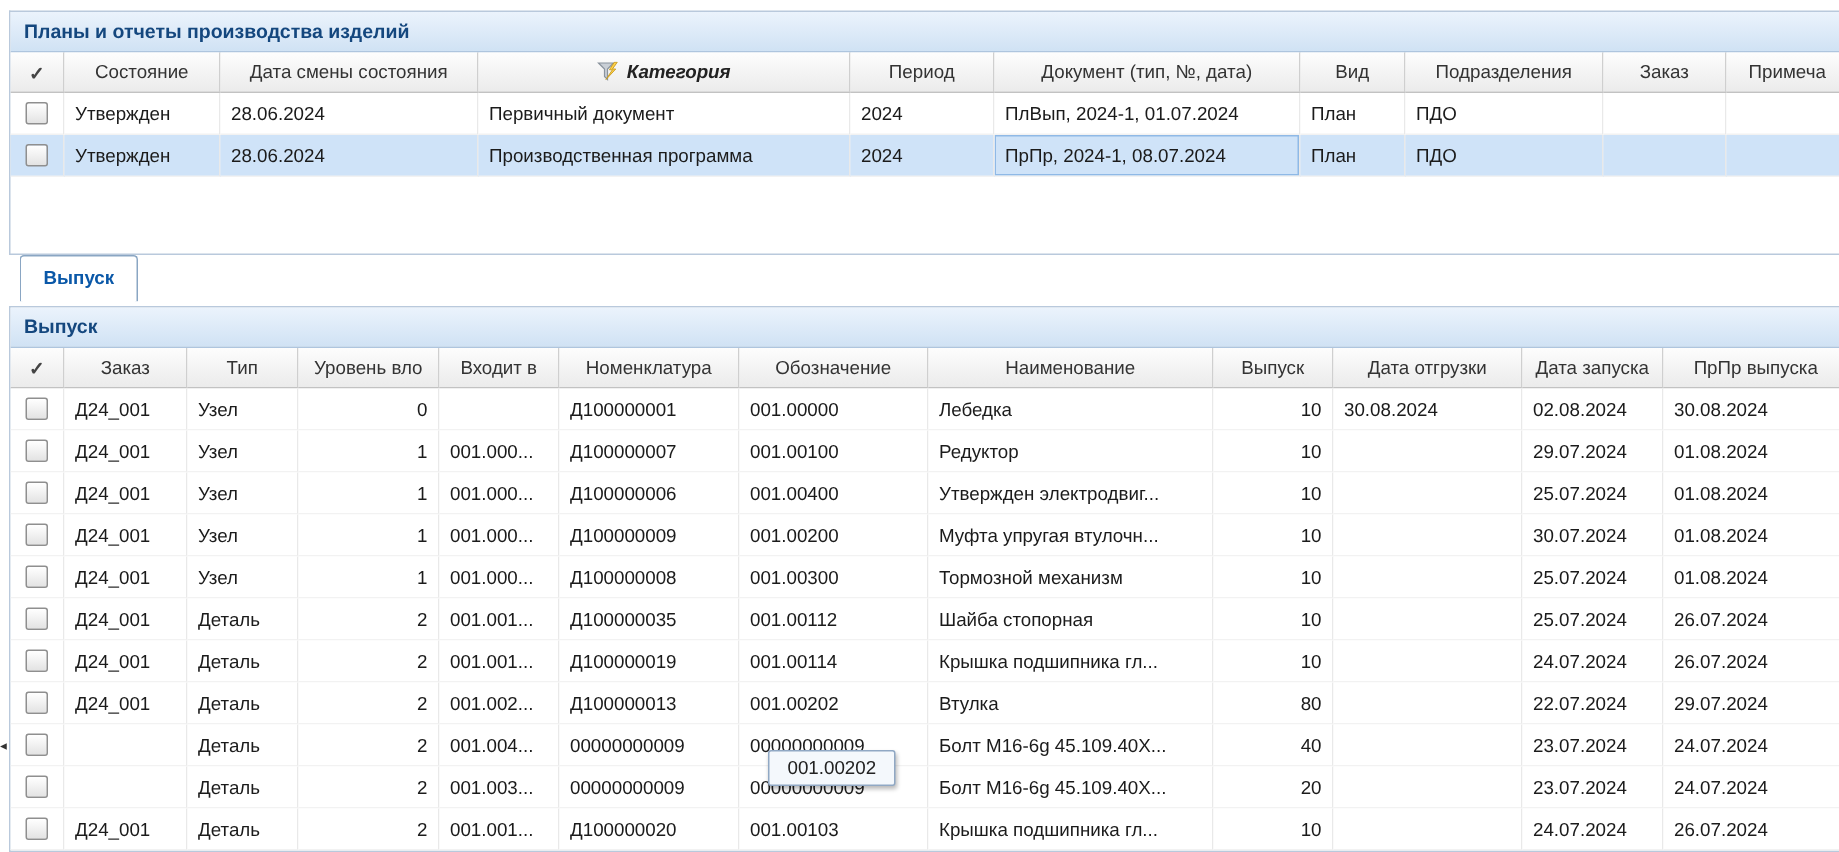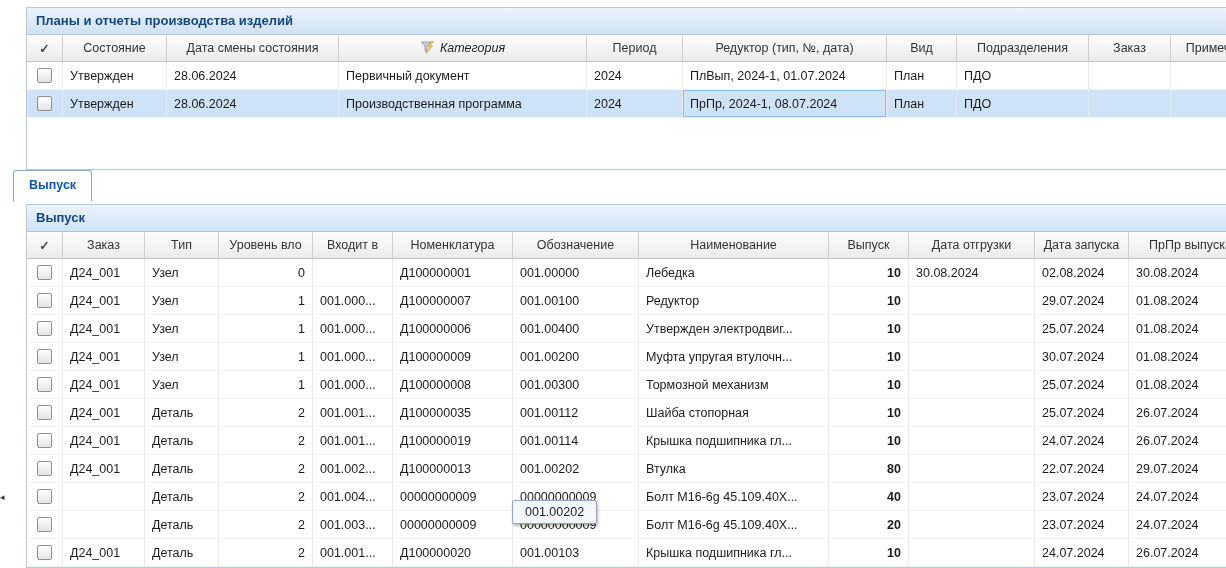--- a/index.html
+++ b/index.html
@@ -1,45 +1,45 @@
 <!DOCTYPE html>
 <html><head>
 <meta charset="utf-8">
 <style>
   html,body{margin:0;padding:0;}
   body{
     width:1226px;height:568px;position:relative;overflow:hidden;background:#ffffff;
     font-family:"Liberation Sans",sans-serif;font-size:12.5px;color:#1b1b1b;
   }
-  .panel{position:absolute;left:6px;right:0;border:1px solid #b9c9dc;border-right:none;background:#fff;overflow:hidden;margin-left:20px;}
+  .panel{position:absolute;left:6px;right:0;border:1px solid #b9c9dc;border-right:none;background:#fff;overflow:hidden;}
   .top-panel{top:7px;height:161px;}
   .bottom-panel{top:204px;bottom:0;}
   .panel-title{
     height:26px;line-height:25px;background:linear-gradient(#ebf3fc,#d0e2f4);
     border-bottom:1px solid #aec5de;color:#14477e;font-weight:bold;font-size:13px;padding:0 9px;
     white-space:nowrap;overflow:hidden;
   }
   table.grid{border-collapse:separate;border-spacing:0;table-layout:fixed;width:1226px;}
   .grid th{
     height:26px;background:linear-gradient(#fdfdfd,#ebebeb);
     border-right:1px solid #cfcfcf;border-bottom:1px solid #c2c2c2;
     font-weight:normal;text-align:center;padding:0 7px;color:#333;
     white-space:nowrap;overflow:hidden;font-size:12.5px;
   }
   .grid th.checkcol{text-align:center;padding:0;color:#444;font-weight:bold;}
-  .grid th.emph .lbl{font-weight:normal;font-style:italic;color:#222;}
+  .grid th.emph .lbl{font-weight:bold;font-style:italic;color:#222;}
   .grid .hdr-icon{display:inline-block;vertical-align:-2px;margin-right:4px;line-height:0;}
   .grid td{
     height:27px;border-right:1px solid #e9e9e9;border-bottom:1px solid #f2f2f2;
     padding:0 7px;white-space:nowrap;overflow:hidden;background:#fff;
   }
   .grid td.checkcol{text-align:center;padding:0;}
   .grid tr.sel td{background:#cfe3f8;}
   .grid td.selcell{background:#b9d6f2;box-shadow:inset 0 0 0 1px #8fb9e6;}
-  .al-r{text-align:right;padding-right:24px;font-weight:bold;}
+  .al-r{text-align:right;padding-right:24px;}
   .al-R{text-align:right;padding-right:42px;}
   .checkbox{
     display:inline-block;width:13px;height:13px;border:1px solid #8f8f8f;border-radius:2px;
     background:linear-gradient(#ffffff,#e3e3e3);vertical-align:middle;
   }
   .tabbar{position:absolute;left:6px;top:170px;height:31px;display:flex;align-items:flex-end;gap:3px;padding-left:7px;background:transparent;}
   .tab{
     height:27px;line-height:25px;padding:0 15px;border:1px solid #9fb4c9;border-bottom:none;
     border-radius:3px 3px 0 0;background:linear-gradient(#f4f8fb,#dde7f0);color:#44688d;font-size:12.5px;
     white-space:nowrap;
@@ -76,21 +76,21 @@
       <thead>
         <tr>
           <th class="checkcol"><span class="lbl">✓</span></th>
           <th><span class="lbl">Состояние</span></th>
           <th><span class="lbl">Дата смены состояния</span></th>
           <th class="emph"><span class="hdr-icon"><svg width="16" height="13" viewBox="0 0 16 13">
                 <path d="M1 1h10l-4 4v7l-2-2V5z" fill="#c9cfd6" stroke="#8a939d" stroke-width="0.8"></path>
                 <path d="M11.5 0.5l-3.2 5h2l-4.3 6.5 6.5-7h-2.2l3.2-4.5z" fill="#ffd24a" stroke="#c79a1e" stroke-width="0.6"></path>
               </svg></span><span class="lbl">Категория</span></th>
           <th><span class="lbl">Период</span></th>
-          <th><span class="lbl">Редуктор (тип, №, дата)</span></th>
+          <th><span class="lbl">Документ (тип, №, дата)</span></th>
           <th><span class="lbl">Вид</span></th>
           <th><span class="lbl">Подразделения</span></th>
           <th><span class="lbl">Заказ</span></th>
           <th><span class="lbl">Примеча</span></th>
         </tr>
       </thead>
       <tbody>
         <tr>
           <td class="checkcol"><span class="checkbox"></span></td>
           <td class="al-l">Утвержден</td>

